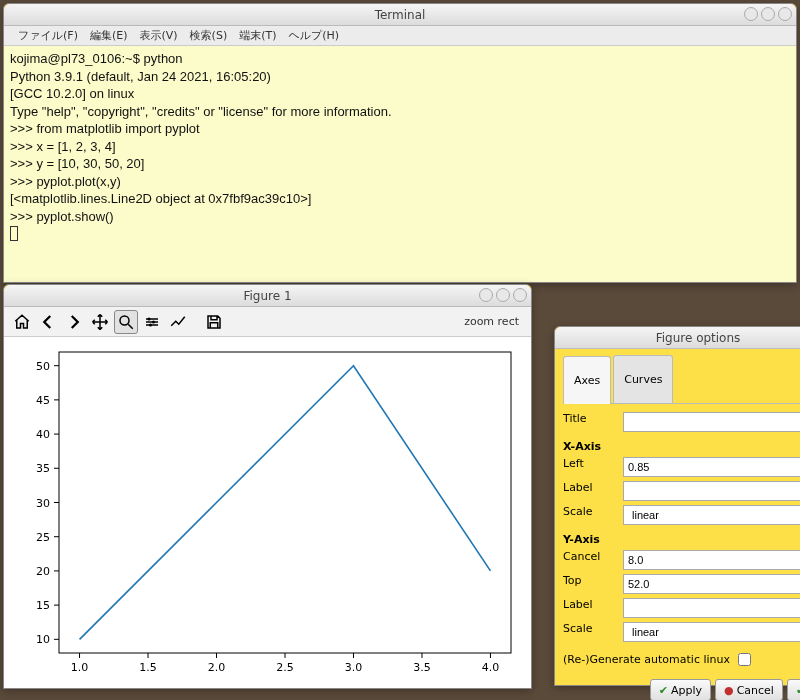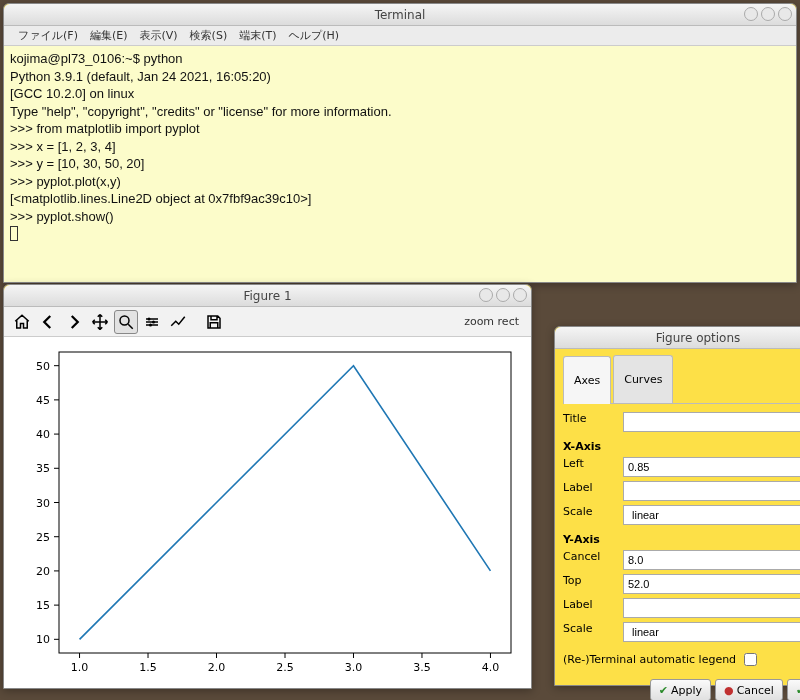--- a/index.html
+++ b/index.html
@@ -318,21 +318,21 @@
     </div>
     <div class="formrow">
       <span class="lbl">Label</span>
       <input type="text" value="" style="">
     </div>
     <div class="formrow">
       <span class="lbl">Scale</span>
       <select><option>linear</option></select>
     </div>
     <div class="legendrow">
-      <span>(Re-)Terminal automatic legend</span>
+      <span>(Re-)Generate automatic linux</span>
       <input type="checkbox" style="">
     </div>
     <div class="btnrow">
       <div class="dlgbtn">
         <span style="color:#2a8a2a">✔</span>
         <span>Apply</span>
       </div>
       <div class="dlgbtn">
         <span style="color:#c03030">●</span>
         <span>Cancel</span>

